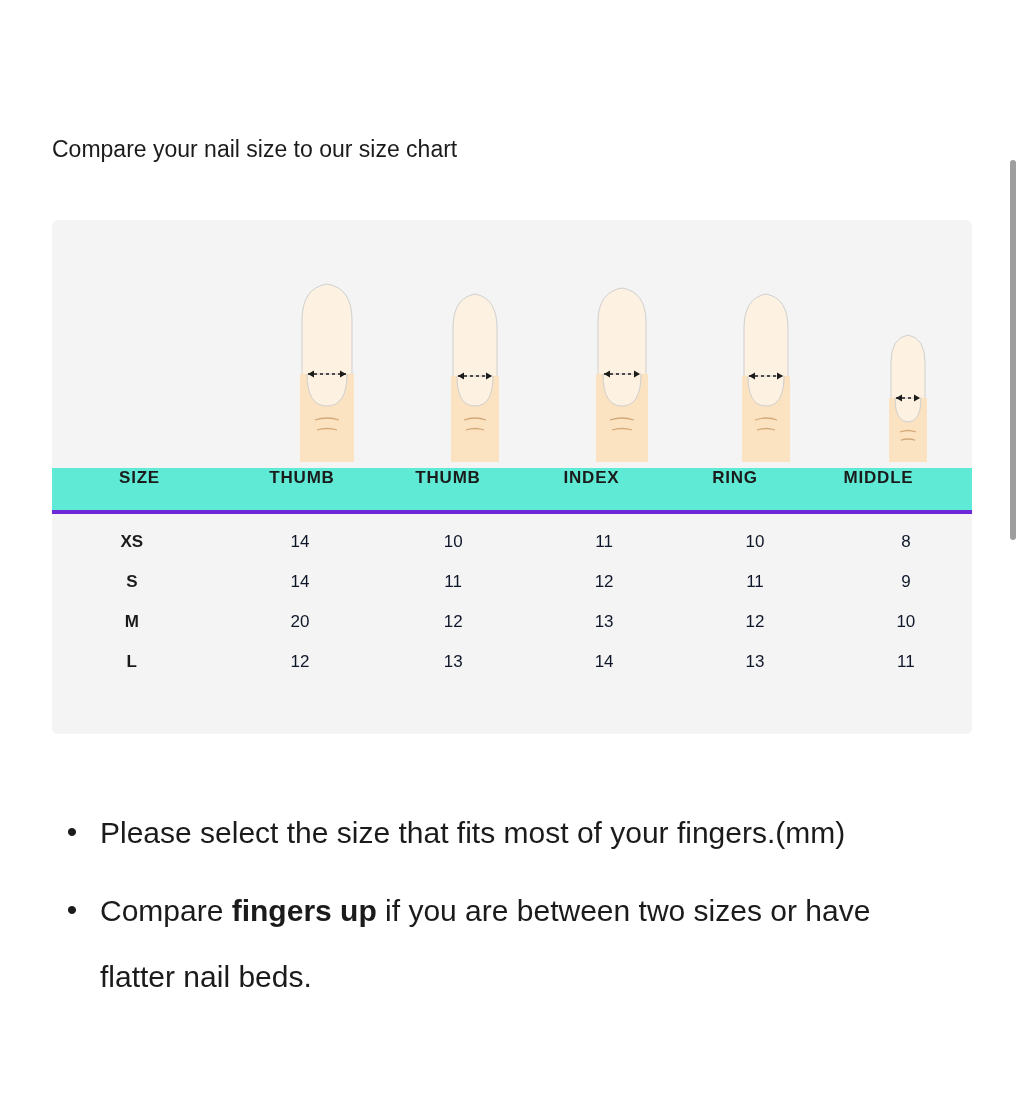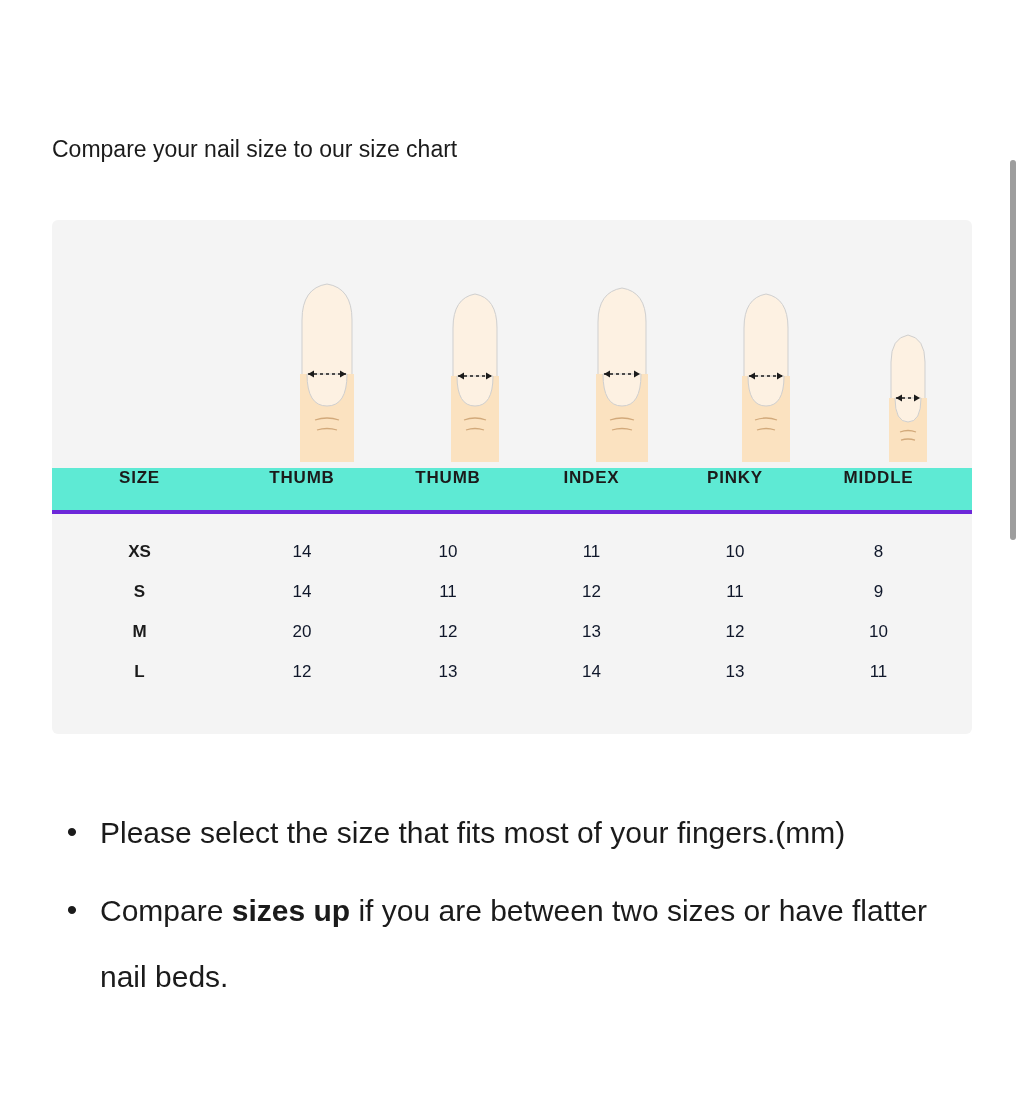--- a/index.html
+++ b/index.html
@@ -85,22 +85,22 @@
   .table-header .cell {
     font-size: 17px;
     font-weight: 700;
     letter-spacing: 0.8px;
     color: #1b1b1b;
     text-align: center;
   }
 
   .table-row {
     display: flex;
-    align-items: center;
     height: 40px;
+    gap: 20px;
   }
 
   .table-row .cell {
     font-size: 17px;
     color: #0f172a;
     text-align: center;
   }
 
   .table-row .cell.size-label {
     font-weight: 700;
@@ -249,21 +249,21 @@
       </div>
 
     </div>
 
     <div class="table">
       <div class="table-header">
         <div class="cell c0">SIZE</div>
         <div class="cell c1">THUMB</div>
         <div class="cell c2">THUMB</div>
         <div class="cell c3">INDEX</div>
-        <div class="cell c4">PINKY</div>
+        <div class="cell c4">RING</div>
         <div class="cell c5">MIDDLE</div>
       </div>
 
       <div class="rows-wrap">
         <div class="table-row">
           <div class="cell c0 size-label">XS</div>
           <div class="cell c1">14</div>
           <div class="cell c2">10</div>
           <div class="cell c3">11</div>
           <div class="cell c4">10</div>
@@ -298,19 +298,19 @@
 
   </div>
 
   <div class="bullets">
     <div class="bullet">
       <div class="bullet-dot">•</div>
       <div class="bullet-text"><span>Please select the size that fits most of your fingers.(mm)</span></div>
     </div>
     <div class="bullet">
       <div class="bullet-dot">•</div>
-      <div class="bullet-text"><span>Compare </span><b>sizes up</b><span> if you are between two sizes or have flatter nail beds.</span></div>
+      <div class="bullet-text"><span>Compare </span><b>fingers up</b><span> if you are between two sizes or have flatter nail beds.</span></div>
     </div>
   </div>
 
   <div class="scrollbar"></div>
 
 </div>
 
 </body></html>

